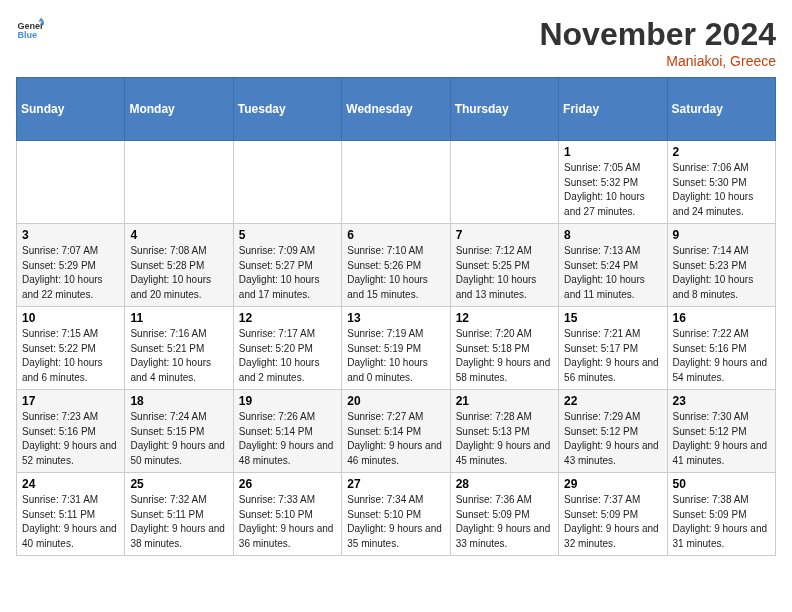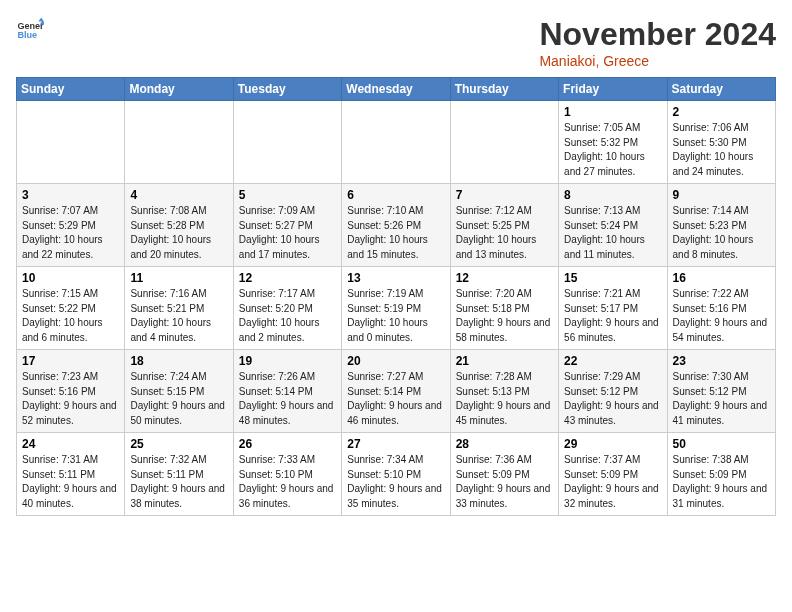--- a/index.html
+++ b/index.html
@@ -19,40 +19,40 @@
     .logo {
       display: flex;
       align-items: center;
       gap: 4px;
     }
     .logo-icon {
       width: 28px;
       height: 28px;
     }
     .title-area {
-      text-align: left;
+      text-align: right;
     }
     .month-title {
       font-size: 32px;
       font-weight: bold;
       color: #333;
     }
     .location {
       font-size: 14px;
       color: #c2410c;
     }
     .calendar-table {
       width: 100%;
       border-collapse: collapse;
       font-size: 11px;
     }
     .calendar-table thead th {
       background-color: #4a7fc1;
       color: #fff;
-      padding: 4px 4px;
+      padding: 24px 4px;
       text-align: left;
       font-size: 12px;
       font-weight: bold;
       border: 1px solid #3a6fa8;
     }
     .calendar-table tbody td {
       border: 1px solid #ccc;
       vertical-align: top;
       padding: 4px 5px;
       min-height: 70px;

